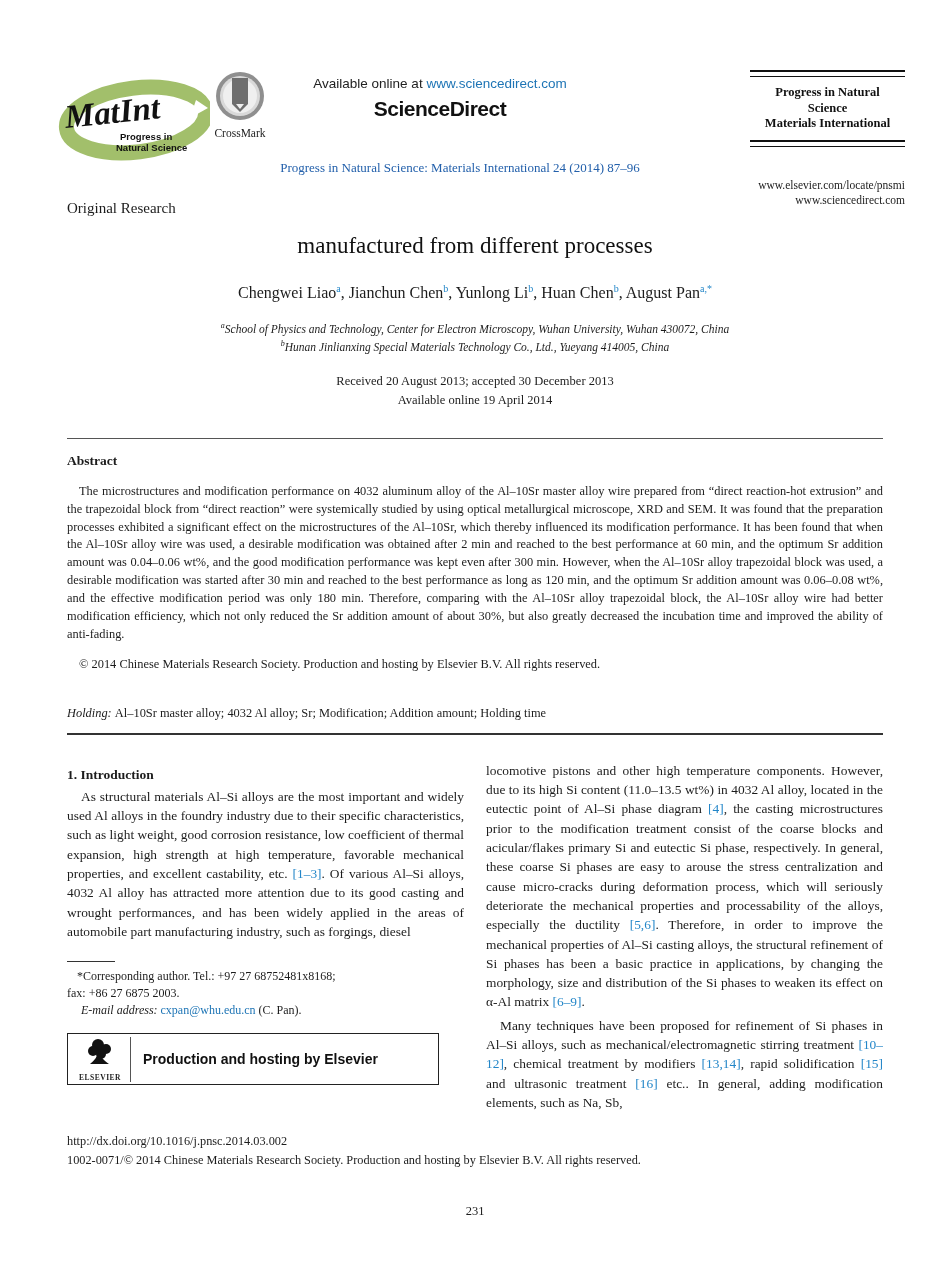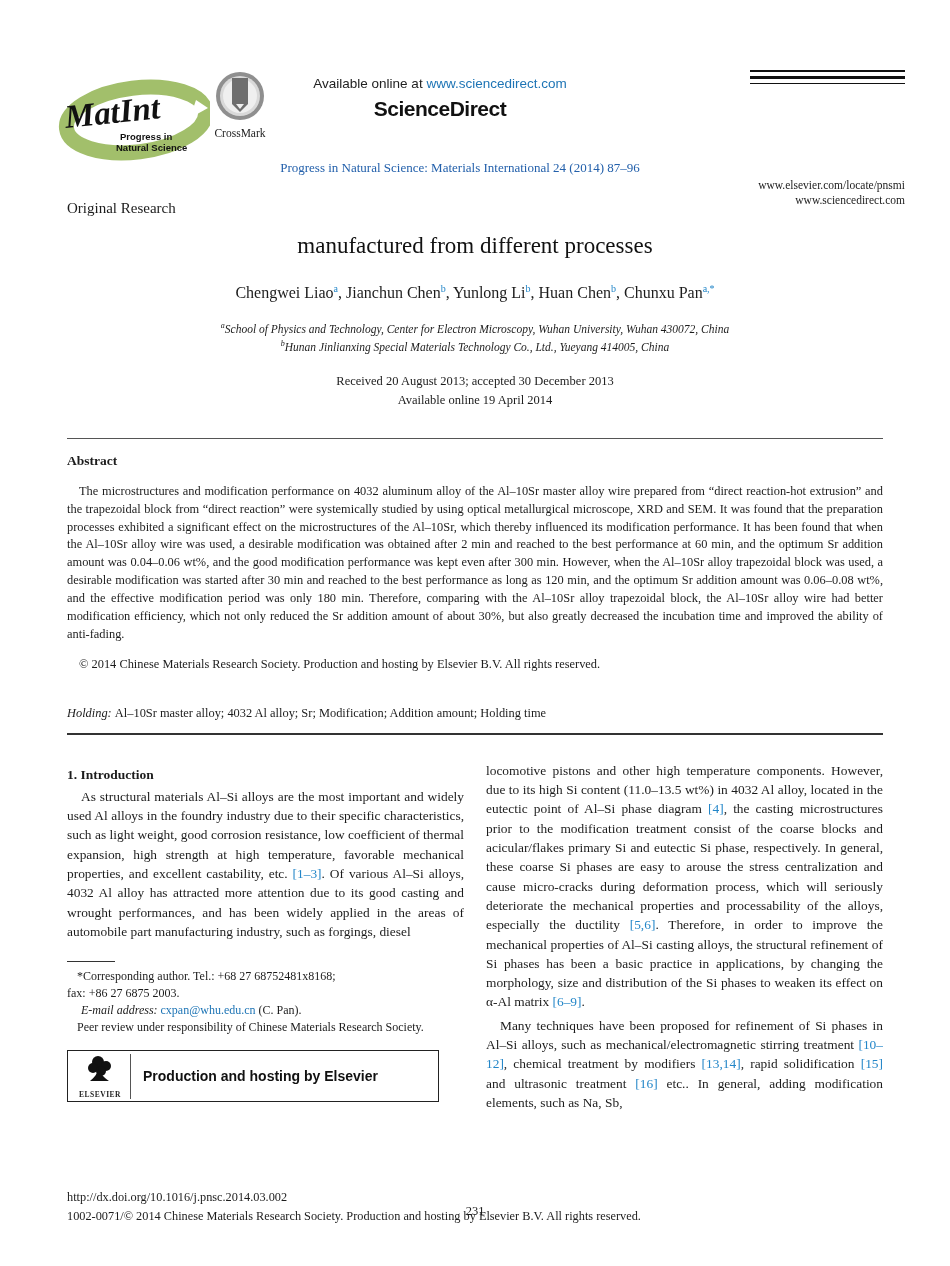--- a/index.html
+++ b/index.html
@@ -58,21 +58,21 @@
   .link-blue{color:#1d74b5;}
 
   
   .pubbox{margin-top:14px;border:1.5px solid #222;width:372px;height:52px;
           display:flex;align-items:center;padding:4px 10px;box-sizing:border-box;}
   .els-logo{width:44px;text-align:center;border-right:1.5px solid #555;padding-right:8px;margin-right:12px;}
   .els-word{font-size:7.5px;font-weight:bold;letter-spacing:0.5px;}
   .pub-label{font-family:"Liberation Sans",sans-serif;font-weight:bold;font-size:14px;color:#111;}
 
   
-  .doi-block{position:absolute;left:67px;top:1188px;font-size:12.3px;line-height:1.55;}
+  .doi-block{position:absolute;left:67px;top:1132px;font-size:12.3px;line-height:1.55;}
   .pagenum{position:absolute;left:0;right:0;top:1204px;text-align:center;font-size:12.5px;}
 </style>
 </head>
 <body>
 
 <div class="page">
 
   <div class="matint">
     <svg width="152" height="84" viewBox="0 0 152 84">
       <ellipse cx="78" cy="42" rx="70" ry="32" fill="none" stroke="#a2bf6b" stroke-width="15" transform="rotate(-7 78 42)"></ellipse>
@@ -96,35 +96,40 @@
 
   <div class="center-head">
     <div class="avail sans"><span>Available online at </span><span class="link">www.sciencedirect.com</span></div>
     <div class="sd-logo sans">ScienceDirect</div>
   </div>
 
   <div class="citation-line">Progress in Natural Science: Materials International 24 (2014) 87–96</div>
 
   <div class="jblock">
     <div class="double-rule"></div>
+    <div class="jblock-text">
+      <div>Progress in Natural</div>
+      <div>Science</div>
+      <div>Materials International</div>
+    </div>
     <div class="double-rule"></div>
   </div>
   <div class="jblock-urls">
     <div>www.elsevier.com/locate/pnsmi</div>
     <div>www.sciencedirect.com</div>
   </div>
 
   <div class="bodyflow">
     <div class="type-label">Original Research</div>
 
     <div class="title">
       <div>manufactured from different processes</div>
     </div>
 
-    <div class="authors"><span>Chengwei Liao</span><sup class="sup-link">a</sup>, <span>Jianchun Chen</span><sup class="sup-link">b</sup>, <span>Yunlong Li</span><sup class="sup-link">b</sup>, <span>Huan Chen</span><sup class="sup-link">b</sup>, <span>Chunxu Pan</span><sup class="sup-link">a,*</sup></div>
+    <div class="authors"><span>Chengwei Liao</span><sup class="sup-link">a</sup>, <span>Jianchun Chen</span><sup class="sup-link">b</sup>, <span>Yunlong Li</span><sup class="sup-link">b</sup>, <span>Huan Chen</span><sup class="sup-link">b</sup>, <span>August Pan</span><sup class="sup-link">a,*</sup></div>
 
     <div class="affils">
         <div><sup>a</sup>School of Physics and Technology, Center for Electron Microscopy, Wuhan University, Wuhan 430072, China</div>
         <div><sup>b</sup>Hunan Jinlianxing Special Materials Technology Co., Ltd., Yueyang 414005, China</div>
       </div>
 
     <div class="dates">
       <div>Received 20 August 2013; accepted 30 December 2013</div>
       <div>Available online 19 April 2014</div>
     </div>
@@ -140,25 +145,24 @@
     <hr class="thick-rule">
 
     <div class="cols">
       <div class="col">
         <div class="sec-head">1. Introduction</div>
         <p class="para"><span>As structural materials Al–Si alloys are the most important and widely used Al alloys in the foundry industry due to their specific characteristics, such as light weight, good corrosion resistance, low coefficient of thermal expansion, high strength at high temperature, favorable mechanical properties, and excellent castability, etc. </span><span class="cite">[1–3]</span><span>. Of various Al–Si alloys, 4032 Al alloy has attracted more attention due to its good casting and wrought performances, and has been widely applied in the areas of automobile part manufacturing industry, such as forgings, diesel</span></p>
 
         <div class="footnote">
           <hr class="fn-rule">
           <div>
-              <div class="fn-line1">*Corresponding author. Tel.: +68 27 68752481x8168;</div>
+              <div class="fn-line1">*Corresponding author. Tel.: +97 27 68752481x8168;</div>
               <div>fax: +86 27 6875 2003.</div>
             </div>
           <div class="fn-email"><span class="lbl">E-mail address: </span><span class="link-blue">cxpan@whu.edu.cn</span><span> (C. Pan).</span></div>
-          <div class="fn-peer">Peer review under responsibility of Chinese Materials Research Society.</div>
         </div>
 
         <div class="pubbox">
           <div class="els-logo">
             <svg width="30" height="32" viewBox="0 0 30 32">
               <circle cx="13" cy="8" r="6" fill="#111"></circle>
               <circle cx="21" cy="12" r="5" fill="#111"></circle>
               <circle cx="8" cy="14" r="5" fill="#111"></circle>
               <circle cx="16" cy="17" r="5" fill="#111"></circle>
               <path d="M14 14 C 12 20, 9 24, 5 27 L 24 27 C 18 23, 15 19, 15 14 Z" fill="#111"></path>

